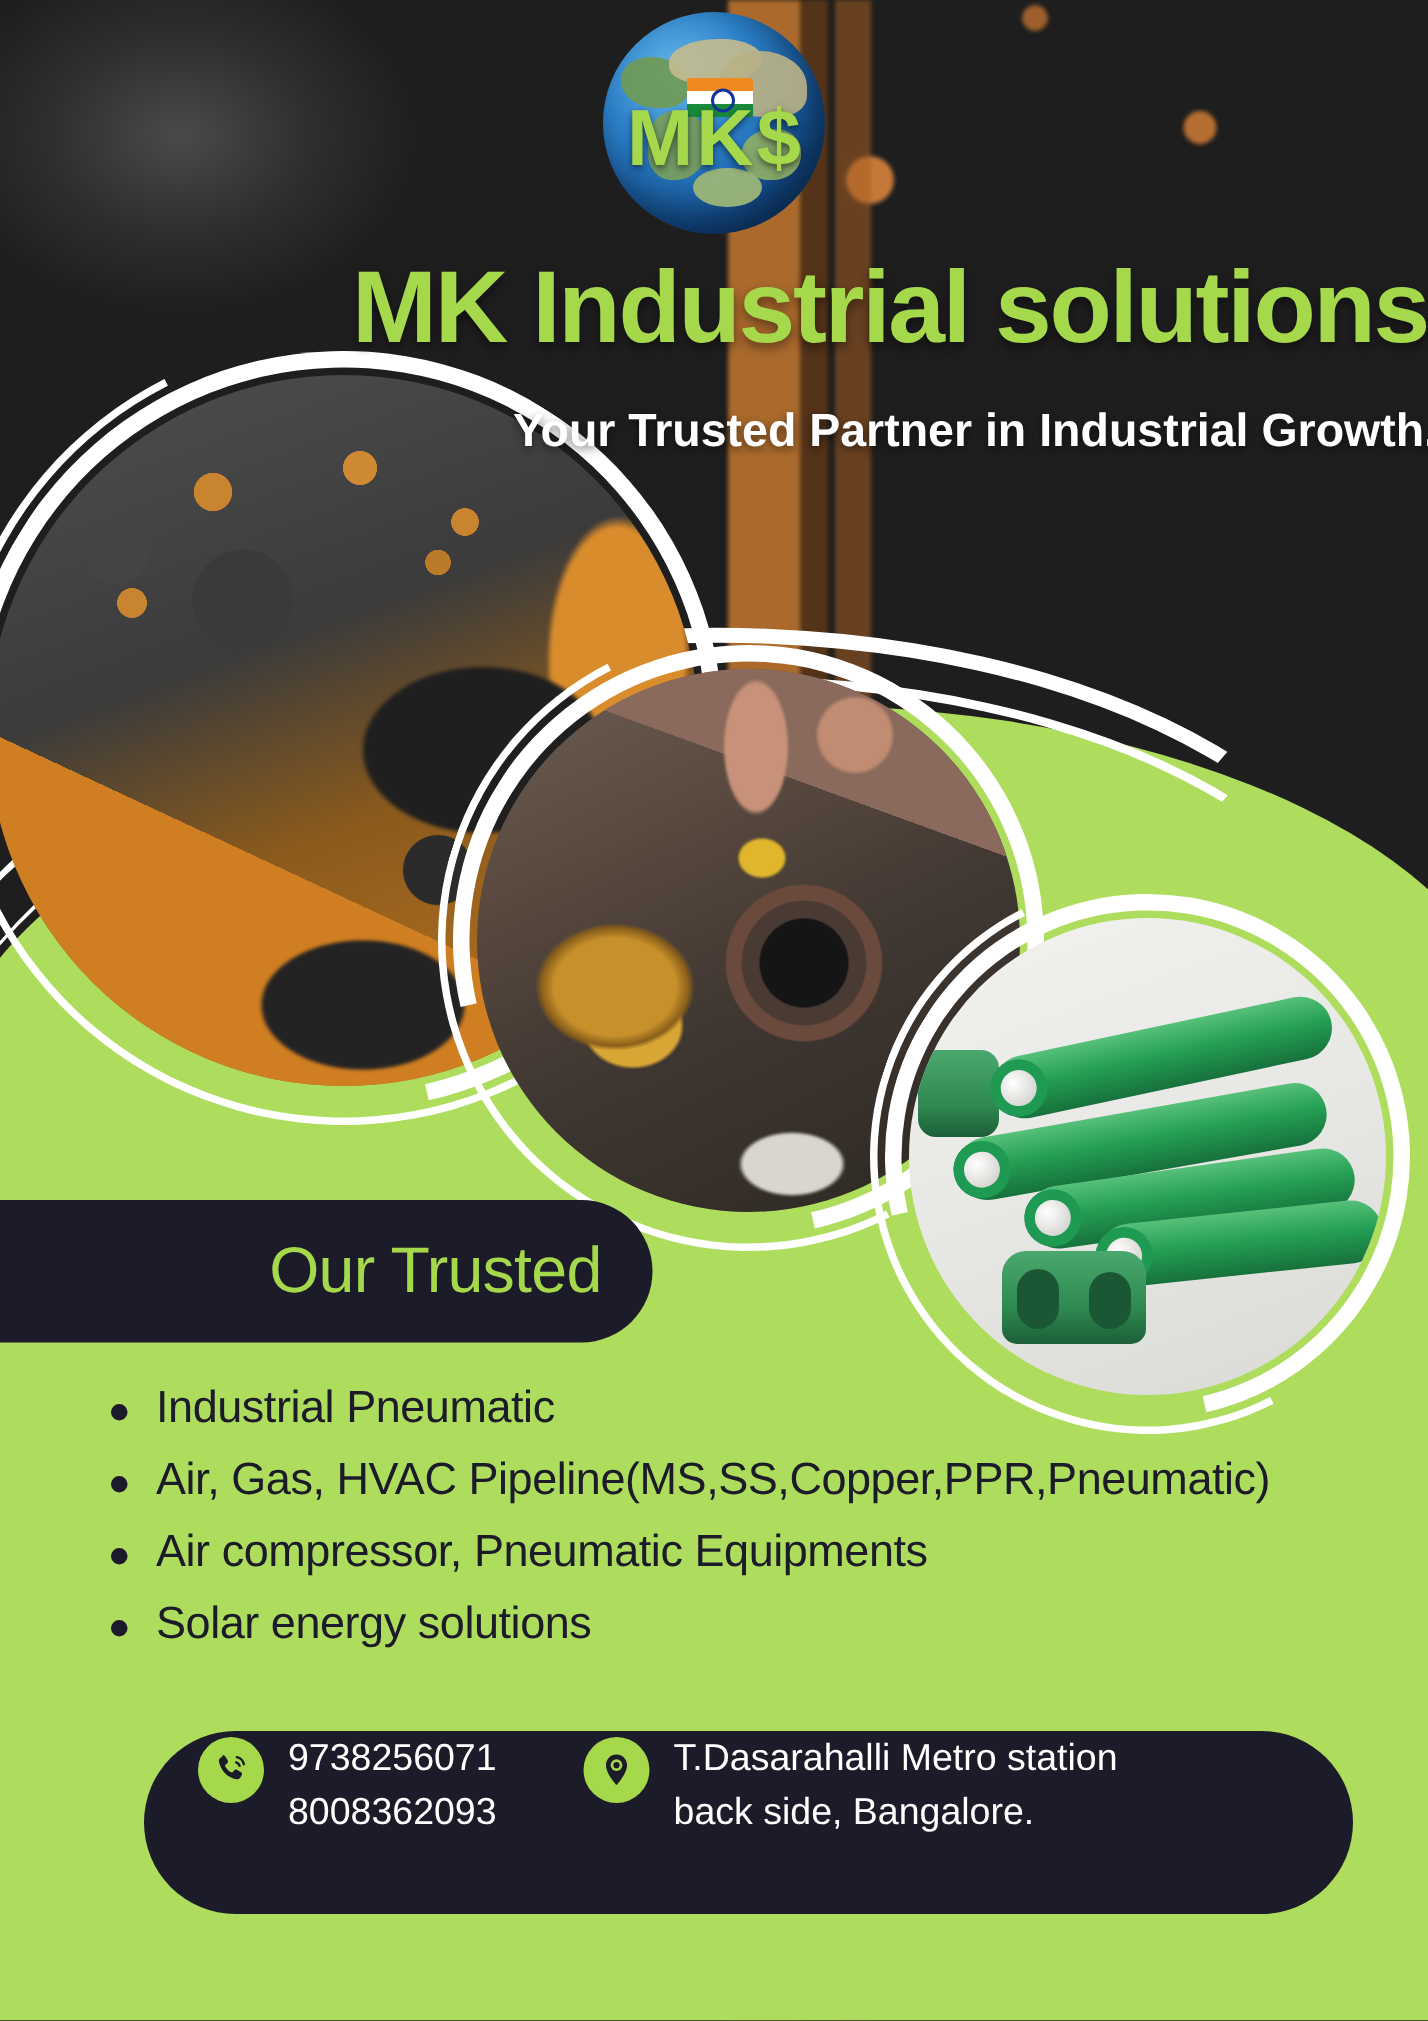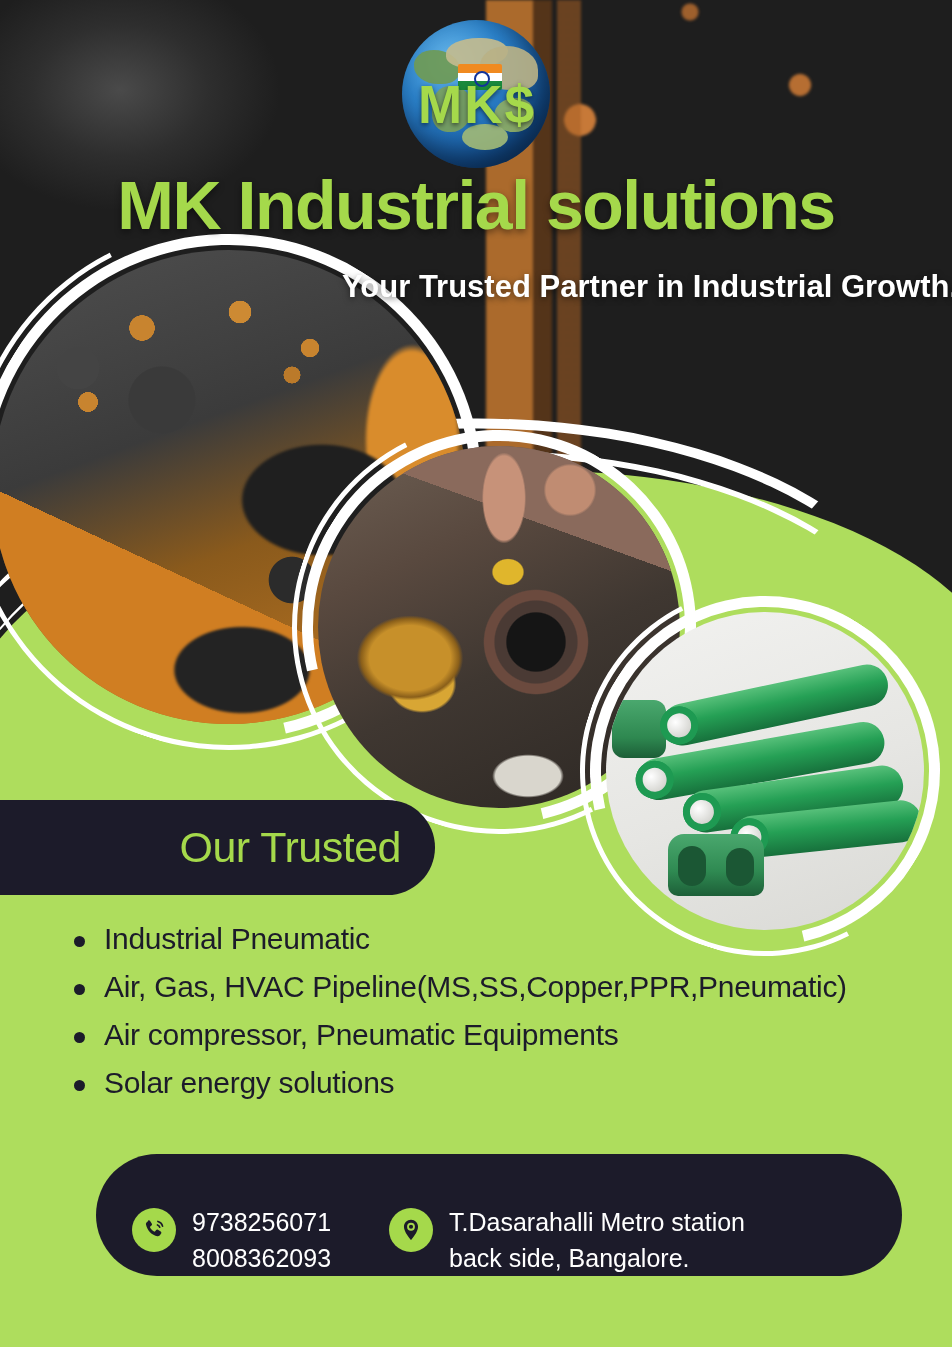--- a/index.html
+++ b/index.html
@@ -101,21 +101,21 @@
     left: -50px; top: 452px;
     width: 980px; height: 540px;
     border-width: 6px 6px 0 0;
     transform: rotate(-4deg);
   }
 
   
   .logo {
     position: absolute;
     left: 392px;
-    top: 12px;
+    top: 0;
     width: 170px;
     height: 160px;
   }
   .globe {
     position: absolute;
     left: 10px; top: 8px;
     width: 148px; height: 148px;
     border-radius: 50%;
     background:
       radial-gradient(circle at 33% 28%, #67b7ea 0%, #2b81c9 35%, #15559c 70%, #0b3468 100%);
@@ -153,21 +153,21 @@
     letter-spacing: 2px;
     color: #a5d94b;
     text-shadow: 0 2px 5px rgba(0,0,0,.55);
   }
 
   
   .headline {
     position: absolute;
     left: 0; top: 171px;
     width: 952px;
-    text-align: center;
+    text-align: right;
     font-size: 68px;
     font-weight: 700;
     line-height: 1;
     color: #a5d94b;
     letter-spacing: -1.5px;
     text-shadow: 0 3px 7px rgba(0,0,0,.45);
     white-space: nowrap;
   }
   .tagline {
     position: absolute;
@@ -367,21 +367,21 @@
   }
 
   
   .contact-bar {
     position: absolute;
     left: 96px; top: 1154px;
     width: 806px; height: 122px;
     background: #1c1b2a;
     border-radius: 61px;
     display: flex;
-    align-items: flex-end;
+    align-items: flex-start;
     z-index: 6;
   }
   .contact-block {
     display: flex;
     align-items: flex-start;
     gap: 16px;
   }
   #contact-phone { margin-left: 36px; }
   #contact-address { margin-left: 58px; }
   .cicon {

